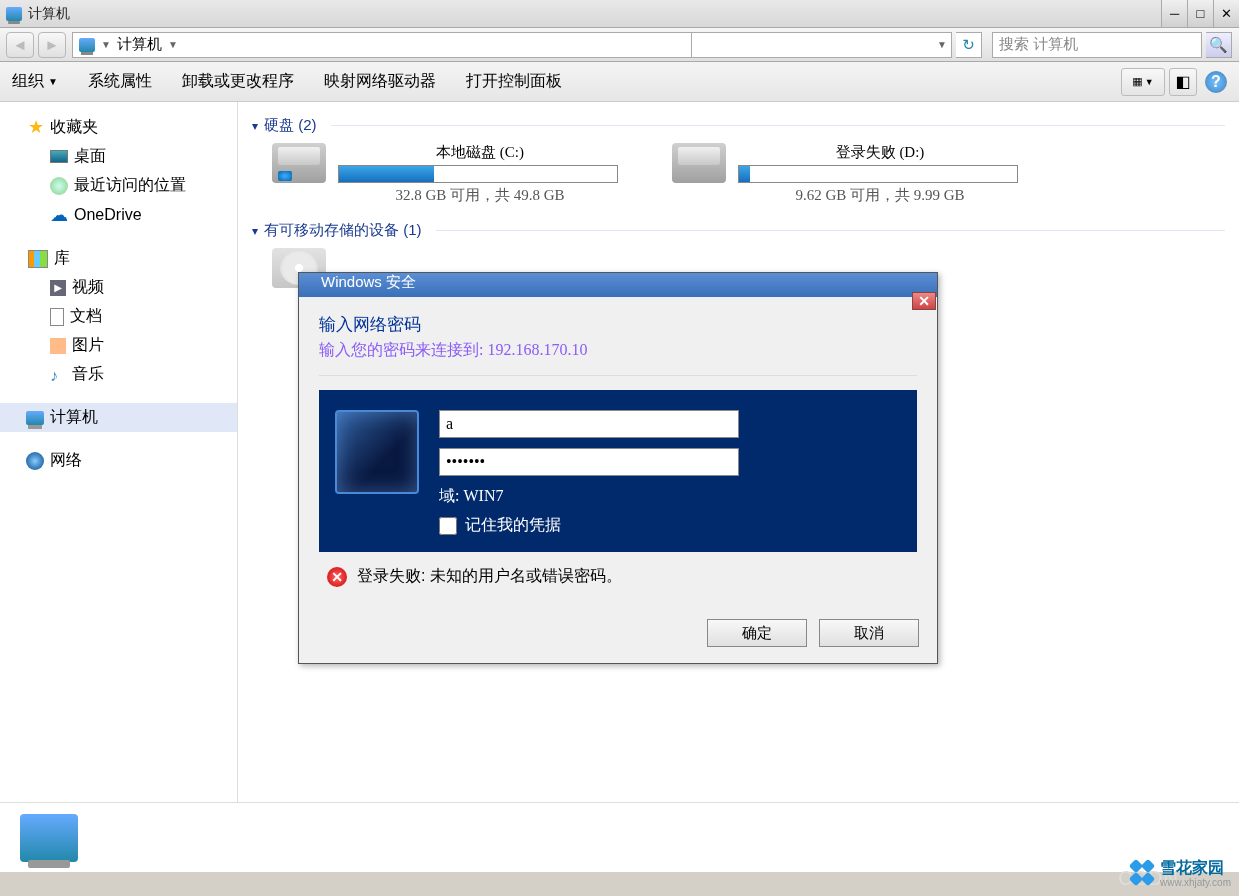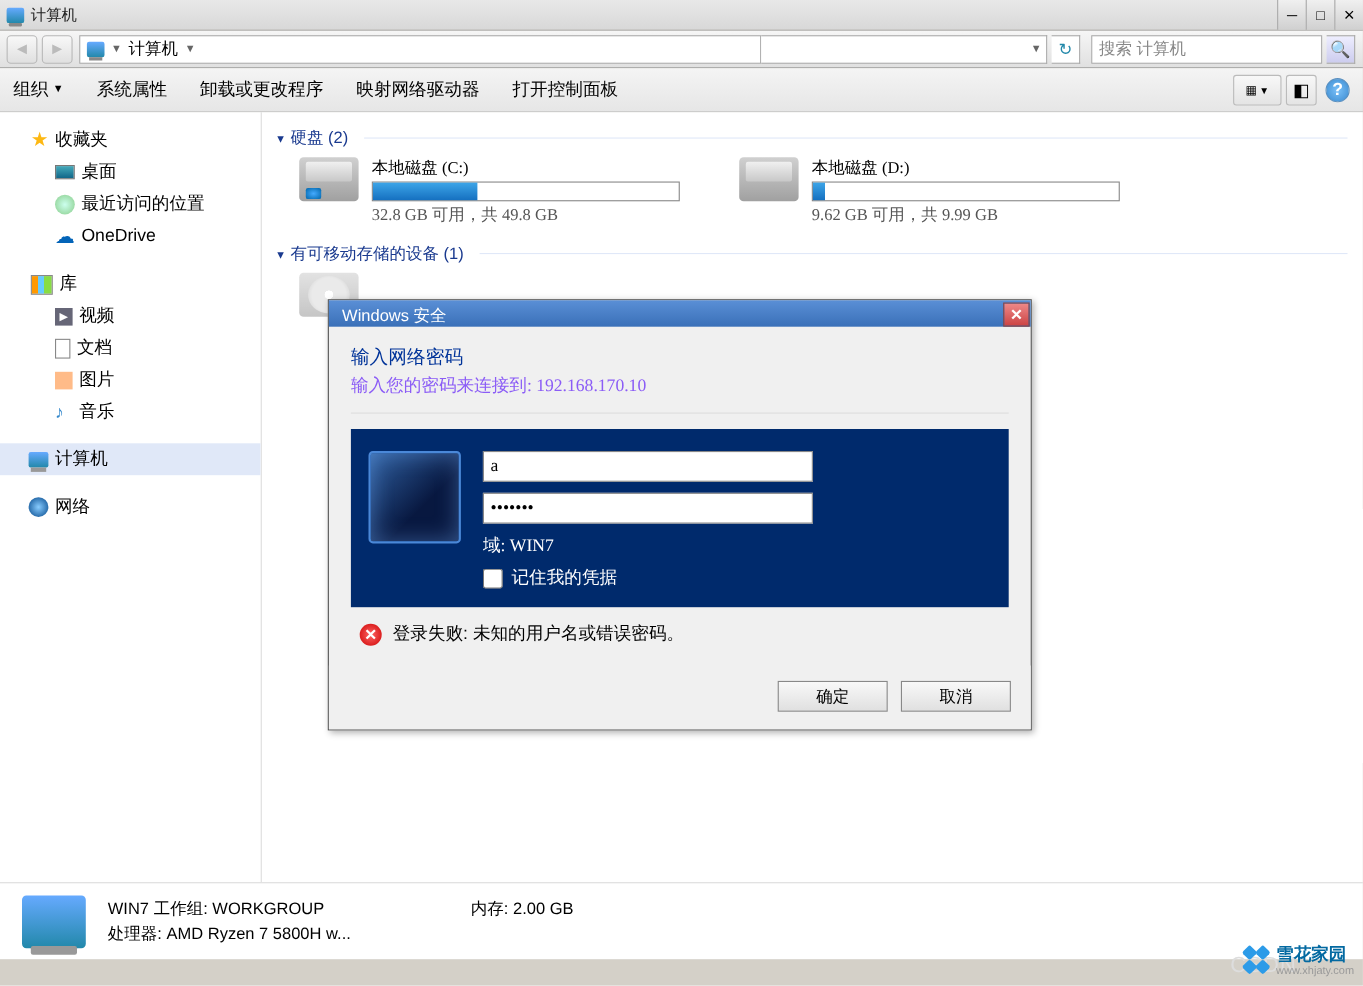--- a/index.html
+++ b/index.html
@@ -56,21 +56,21 @@
 .grouphdr { display: flex; align-items: center; gap: 6px; font-size: 15px; color: #1a3a8f; margin-bottom: 8px; margin-top: 4px; font-family: SimSun;}
 .grouphdr .arrow { font-size: 12px; }
 .grouphdr .line { flex: 1; border-top: 1px solid #e0e8f8; margin-left: 8px; }
 
 .drives { display: flex; gap: 50px; padding-left: 20px; margin-bottom: 16px;}
 .drive { display: flex; gap: 12px; width: 350px; }
 .drive-icon { width: 54px; height: 40px; background: linear-gradient(#d0d0d0,#a0a0a0); border-radius: 4px; position: relative; }
 .drive-icon::before{content:"";position:absolute;top:4px;left:6px;right:6px;height:18px;background:linear-gradient(#f0f0f0,#c8c8c8);border-radius:2px;}
 .drive-icon.c::after{content:"";position:absolute;bottom:2px;left:6px;width:14px;height:10px;background:radial-gradient(#4af,#06a);border-radius:2px;}
 .drive-icon.cd::before{border-radius:50%;top:3px;bottom:3px;left:8px;right:8px;height:auto;background:radial-gradient(circle,#fff 15%,#ddd 16% 60%, #aaa 100%);}
-.drive-info { flex: 1; }
+.drive-info { flex: 1; text-align: center; }
 .drive-name { font-size: 15px; font-family: SimSun;}
 .drive-bar { height: 18px; border: 1px solid #888; margin: 3px 0; width: 280px; background: #fff; position: relative; }
 .drive-bar .fill { height: 100%; background: linear-gradient(#3da5e8, #1570c0); }
 .drive-stat { font-size: 15px; color: #555; font-family: SimSun;}
 
 
 .details { height: 70px; border-top: 1px solid #ddd; background: #fff; display: flex; align-items: center; padding: 6px 20px; gap: 20px; font-family: SimSun;}
 .details .bigicon { width: 58px; height: 48px; background: linear-gradient(#6af,#28a); border-radius: 4px; position: relative;}
 .details .bigicon::after{content:"";position:absolute;bottom:-6px;left:8px;right:8px;height:8px;background:#999;border-radius:2px;}
 .details .dtxt { flex: 1; display: grid; grid-template-columns: 310px 260px; gap: 4px 20px; font-size: 15px;}
@@ -78,21 +78,21 @@
 
 .wm1{position:absolute;right:60px;bottom:6px;color:#ddd;font-size:20px;font-family:sans-serif;letter-spacing:1px;}
 .wm2{position:absolute;right:8px;bottom:8px;display:flex;align-items:center;gap:4px;}
 .wm2 .logo{width:26px;height:26px;display:flex;flex-wrap:wrap;}
 .wm2 .logo span{width:10px;height:10px;background:#2c9be8;margin:1px;transform:rotate(45deg);border-radius:2px;}
 .wm2 .txt{font-size:16px;font-weight:bold;color:#0369a1;}
 .wm2 .sub{font-size:10px;color:#999;margin-top:-2px;}
 
 
 .dialog { position: absolute; left: 298px; top: 272px; width: 640px; background: #f0f0f0; border: 1px solid #555; box-shadow: 2px 2px 6px rgba(0,0,0,0.3); z-index: 100; }
-.dlg-title { height: 24px; background: linear-gradient(#5a8fd6, #3a70b8); color: #fff; display: flex; align-items: flex-end; padding-left: 12px; font-size: 15px; font-family: SimSun;}
+.dlg-title { height: 24px; background: linear-gradient(#5a8fd6, #3a70b8); color: #fff; display: flex; align-items: flex-start; padding-left: 22px; font-size: 15px; font-family: SimSun; flex-direction: column;}
 .dlg-close { width: 24px; height: 22px; background: linear-gradient(#e88,#c44); border: 1px solid #844; color: #fff; display: flex; align-items: center; justify-content: center; margin-left: auto; margin-right: 1px; font-size:14px;font-weight:bold;}
 .dlg-body { padding: 16px 20px 14px; }
 .dlg-h1 { font-size: 17px; color: #003399; margin-bottom: 4px; font-family: SimSun;}
 .dlg-sub { font-size: 16px; color: #8b5cf6; font-family: SimSun;}
 .dlg-hr { border: none; border-top: 1px solid #ddd; margin: 14px 0; }
 .cred-box { background: #002a6c; padding: 20px 16px 16px; display: flex; gap: 20px; }
 .cred-avatar { width: 84px; height: 84px; border: 2px solid #4a88d8; border-radius: 4px; background: linear-gradient(135deg,#3060a0 0%,#081840 60%); box-shadow: inset 0 0 20px rgba(120,180,255,0.4);}
 .cred-fields { flex: 1; }
 .cred-input { width: 300px; height: 28px; border: 1px solid #888; padding: 2px 6px; font-size: 16px; font-family: SimSun; margin-bottom: 10px; display: block; background:#fff;}
 .cred-domain { color: #fff; font-size: 16px; margin: 2px 0 8px; font-family: SimSun;}
@@ -219,21 +219,21 @@
           <div class="drive-name">本地磁盘 (C:)</div>
           <div class="drive-bar">
               <div class="fill" id="fillc" style="width: 34%;"></div>
             </div>
           <div class="drive-stat">32.8 GB 可用，共 49.8 GB</div>
         </div>
       </div>
       <div class="drive">
         <div class="drive-icon"></div>
         <div class="drive-info">
-          <div class="drive-name">本地磁盘 (D:)</div>
+          <div class="drive-name">登录失败 (D:)</div>
           <div class="drive-bar">
               <div class="fill" id="filld" style="width: 4%;"></div>
             </div>
           <div class="drive-stat">9.62 GB 可用，共 9.99 GB</div>
         </div>
       </div>
     </div>
     <div class="grouphdr">
         <span class="arrow">▾</span>
         <span>有可移动存储的设备 (1)</span>
@@ -242,25 +242,20 @@
     <div class="drives">
       <div class="drive" style="opacity:0.6">
         <div class="drive-icon cd"></div>
       </div>
     </div>
   </div>
 </div>
 
 <div class="details">
   <div class="bigicon"></div>
-  <div class="dtxt">
-    <div>WIN7 工作组: WORKGROUP</div>
-    <div>内存: 2.00 GB</div>
-    <div>处理器: AMD Ryzen 7 5800H w...</div>
-  </div>
 </div>
 
 <div class="wm1">CSDN</div>
 <div class="wm2">
   <div class="logo">
       <span></span>
       <span></span>
       <span></span>
       <span></span>
     </div>

